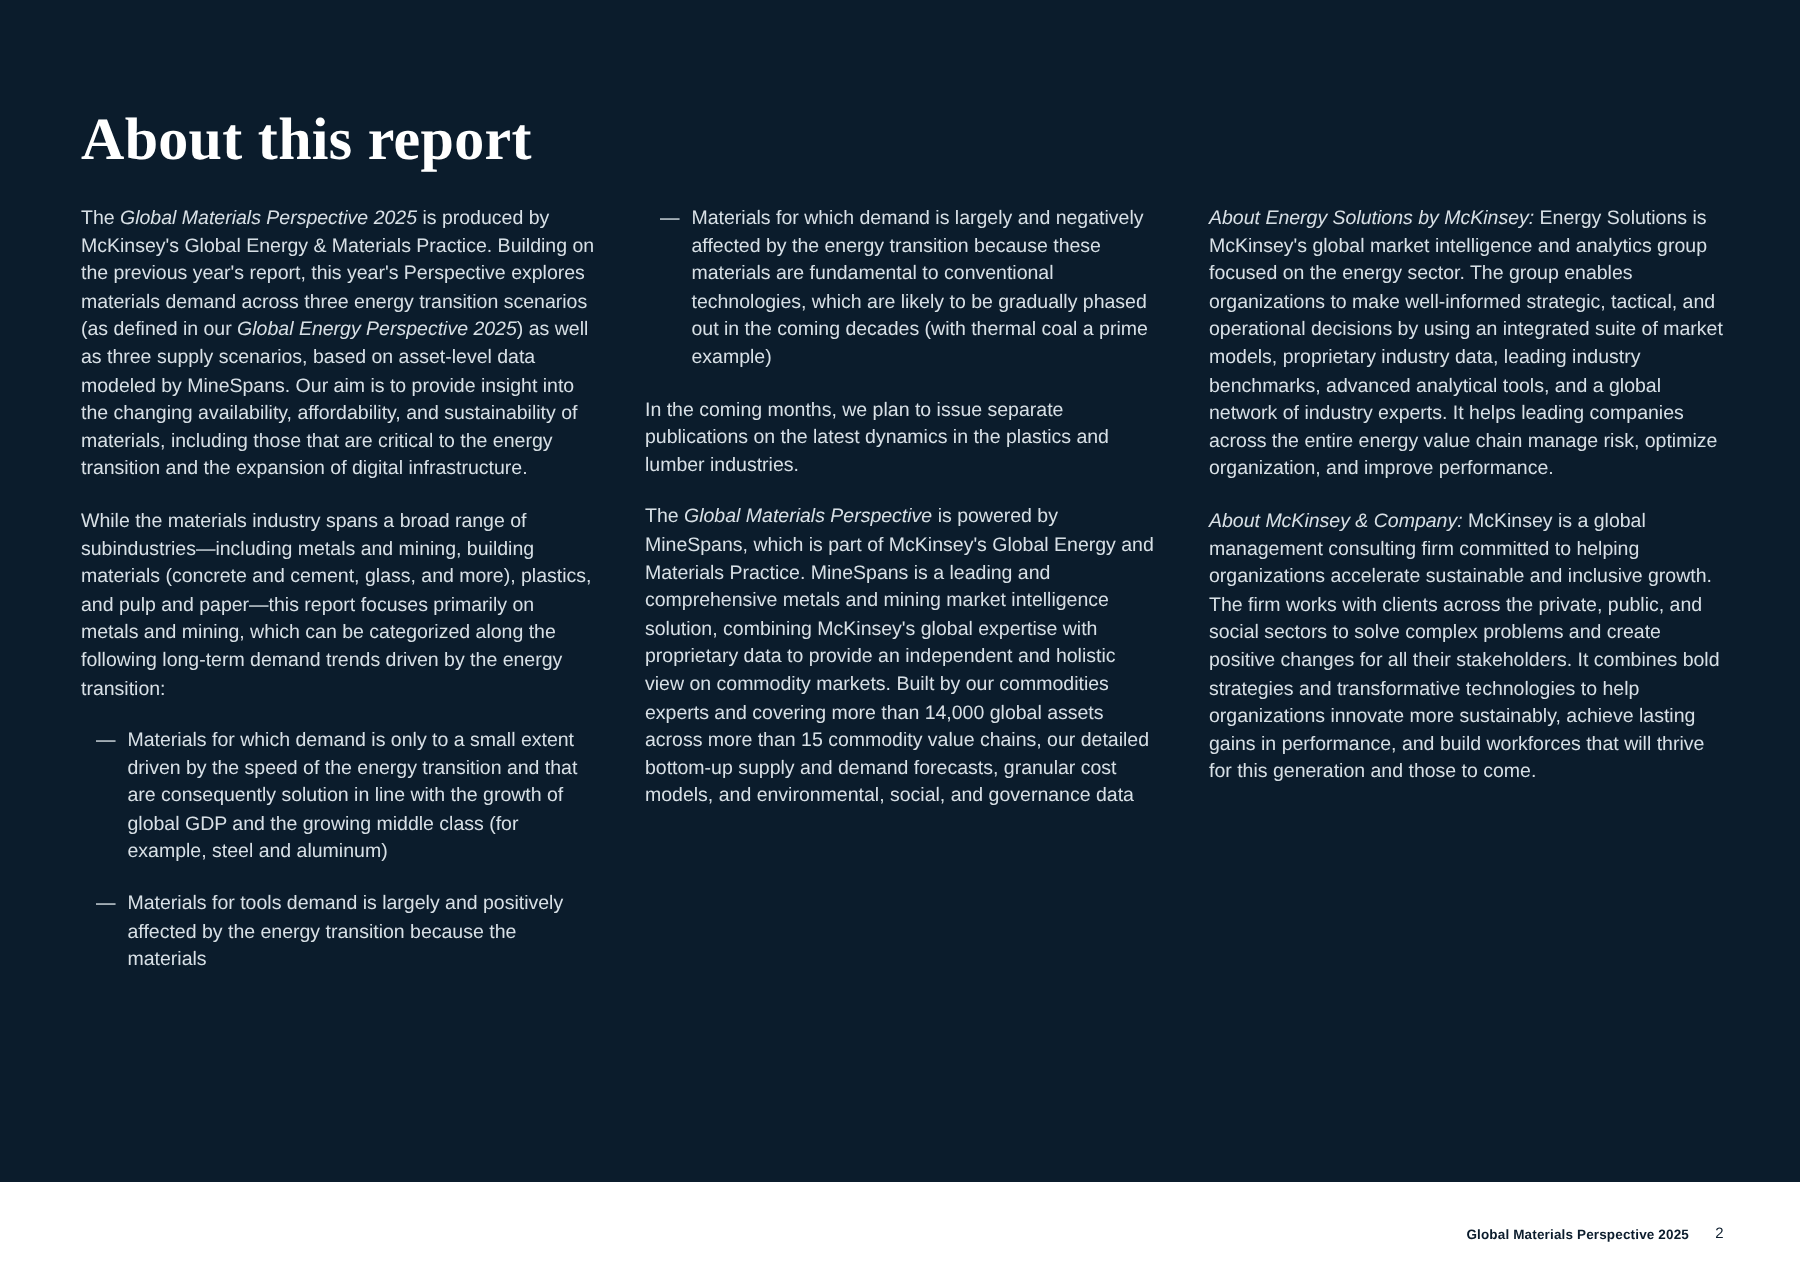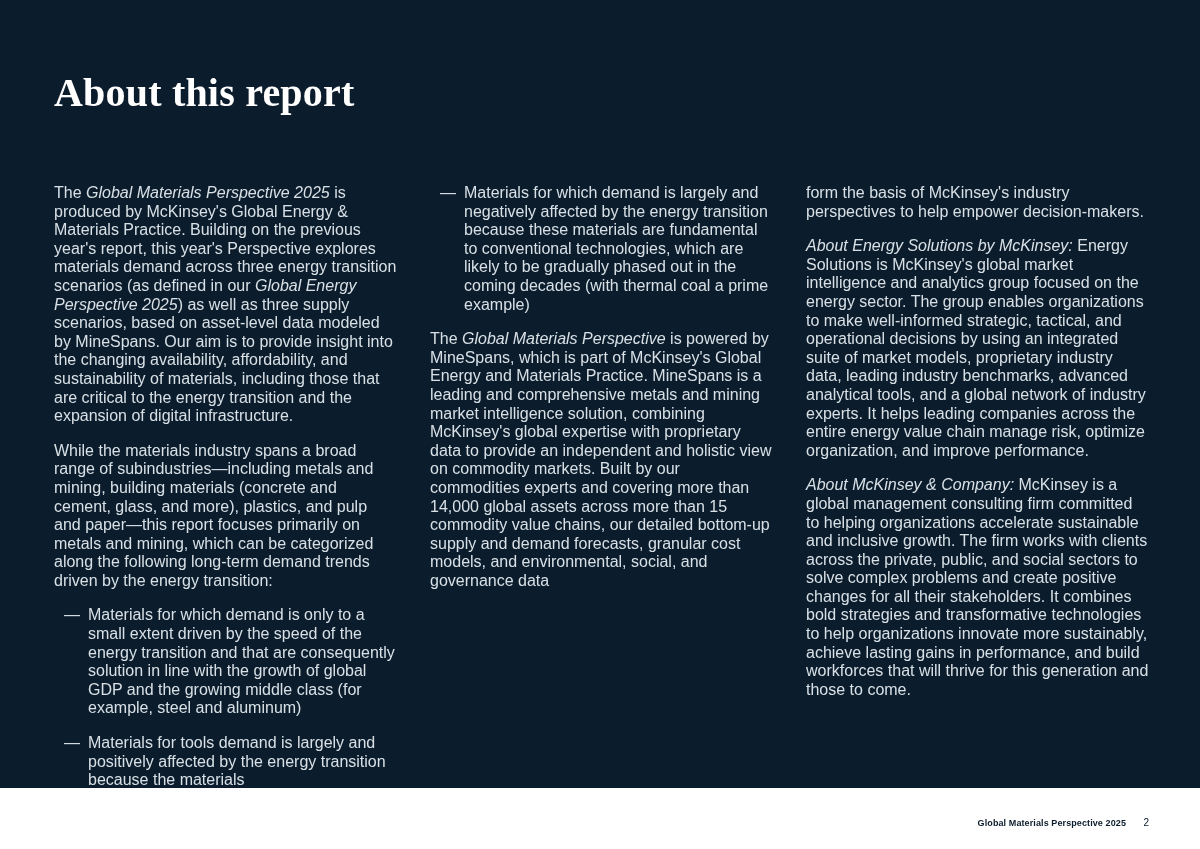--- a/index.html
+++ b/index.html
@@ -41,23 +41,22 @@
     position: absolute;
     left: 54px;
     top: 136px;
     width: 1096px;
     display: flex;
     gap: 33px;
   }
   .col {
     width: 343px;
     color: #d8e0e6;
-    font-size: 16px;
+    font-size: 13px;
     line-height: 18.6px;
-    margin-top: 48px;
   }
   .col p {
     margin: 0 0 16px 0;
   }
   .col p:last-child {
     margin-bottom: 0;
   }
   .col .bullet {
     display: flex;
     gap: 8px;
@@ -116,24 +115,24 @@
           <div class="bullet">
             <span class="dash">—</span>
             <span class="btext"><span>Materials for tools demand is largely and positively affected by the energy transition because the materials</span></span>
           </div>
         </div>
       <div class="col">
           <div class="bullet">
             <span class="dash">—</span>
             <span class="btext"><span>Materials for which demand is largely and negatively affected by the energy transition because these materials are fundamental to conventional technologies, which are likely to be gradually phased out in the coming decades (with thermal coal a prime example)</span></span>
           </div>
+          <p><span>In the coming months, we plan to issue separate publications on the latest dynamics in the plastics and lumber industries.</span></p>
           <p><span>The </span><span style="font-style: italic;">Global Materials Perspective</span><span> is powered by MineSpans, which is part of McKinsey's Global Energy and Materials Practice. MineSpans is a leading and comprehensive metals and mining market intelligence solution, combining McKinsey's global expertise with proprietary data to provide an independent and holistic view on commodity markets. Built by our commodities experts and covering more than 14,000 global assets across more than 15 commodity value chains, our detailed bottom-up supply and demand forecasts, granular cost models, and environmental, social, and governance data</span></p>
         </div>
       <div class="col">
-          <p><span>form the basis of McKinsey's industry perspectives to help empower decision-makers.</span></p>
           <p><span style="font-style: italic;">About Energy Solutions by McKinsey:</span><span> Energy Solutions is McKinsey's global market intelligence and analytics group focused on the energy sector. The group enables organizations to make well-informed strategic, tactical, and operational decisions by using an integrated suite of market models, proprietary industry data, leading industry benchmarks, advanced analytical tools, and a global network of industry experts. It helps leading companies across the entire energy value chain manage risk, optimize organization, and improve performance.</span></p>
           <p><span style="font-style: italic;">About McKinsey &amp; Company:</span><span> McKinsey is a global management consulting firm committed to helping organizations accelerate sustainable and inclusive growth. The firm works with clients across the private, public, and social sectors to solve complex problems and create positive changes for all their stakeholders. It combines bold strategies and transformative technologies to help organizations innovate more sustainably, achieve lasting gains in performance, and build workforces that will thrive for this generation and those to come.</span></p>
         </div>
     </div>
 
   </div>
 
   <div class="footer">
     <div class="footer-text">Global Materials Perspective 2025</div>
     <div class="footer-page">2</div>

